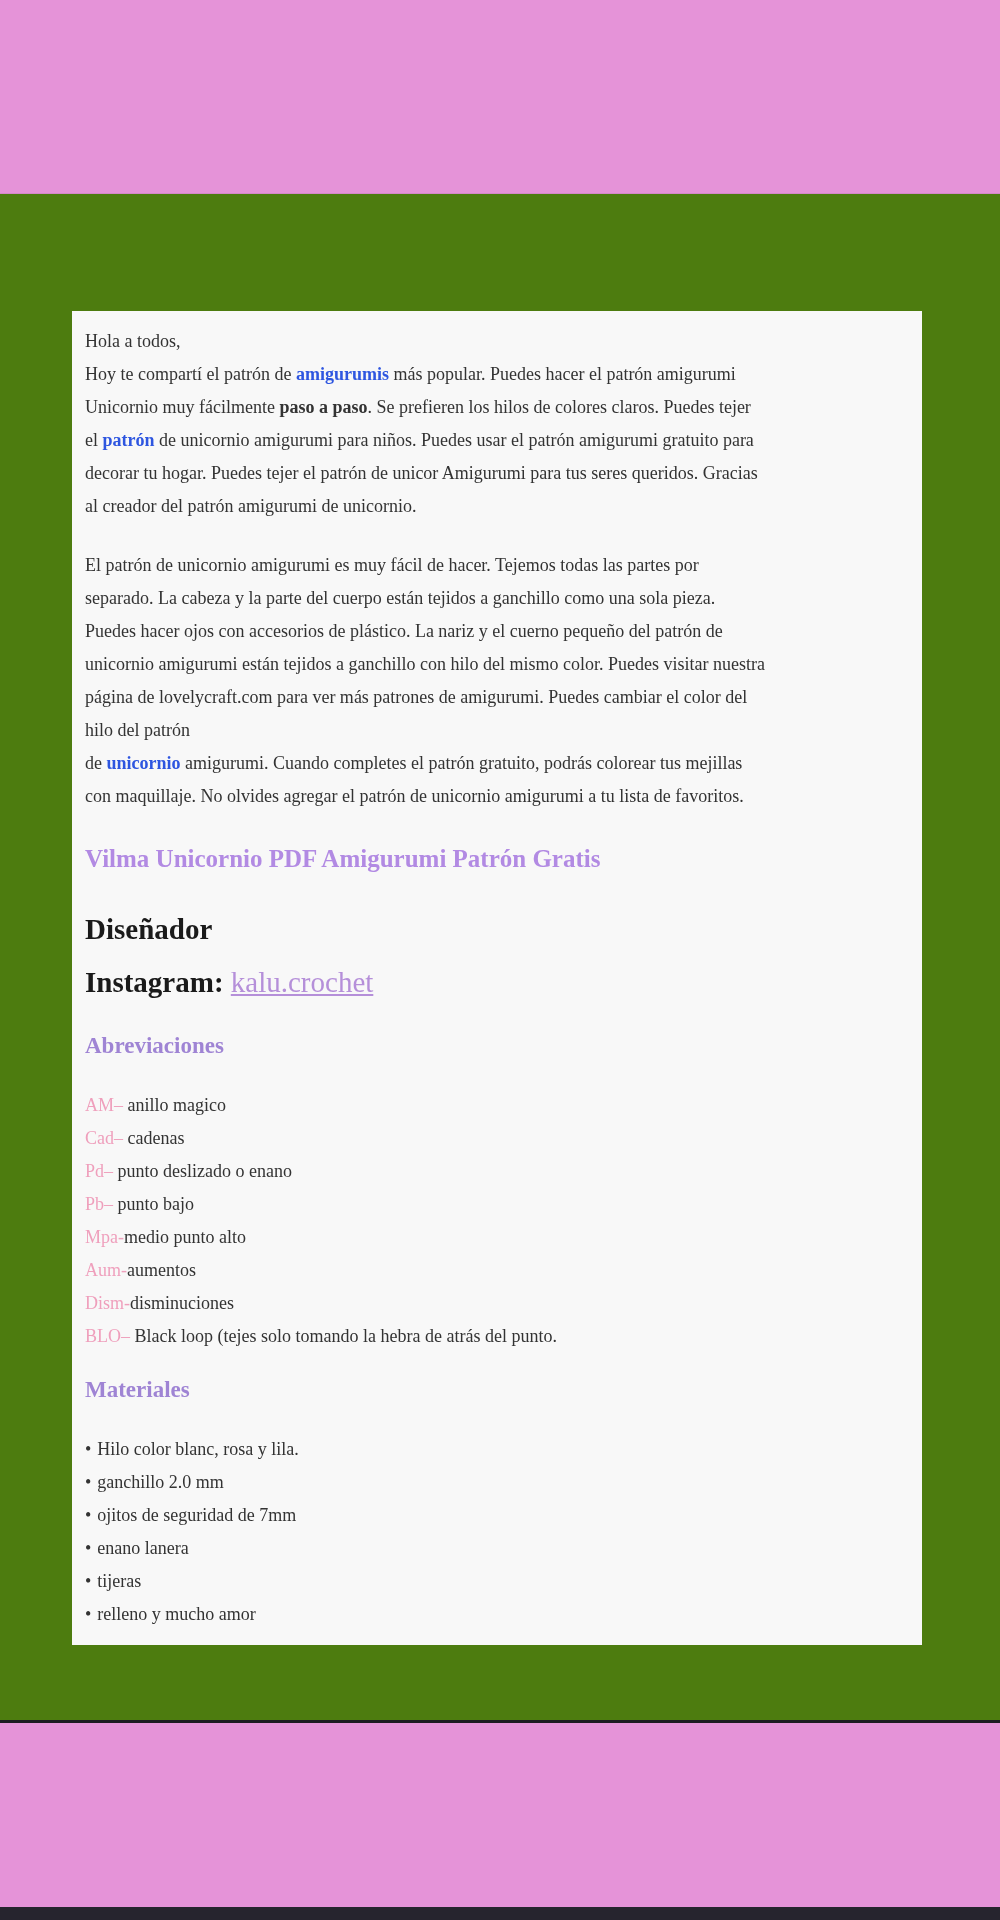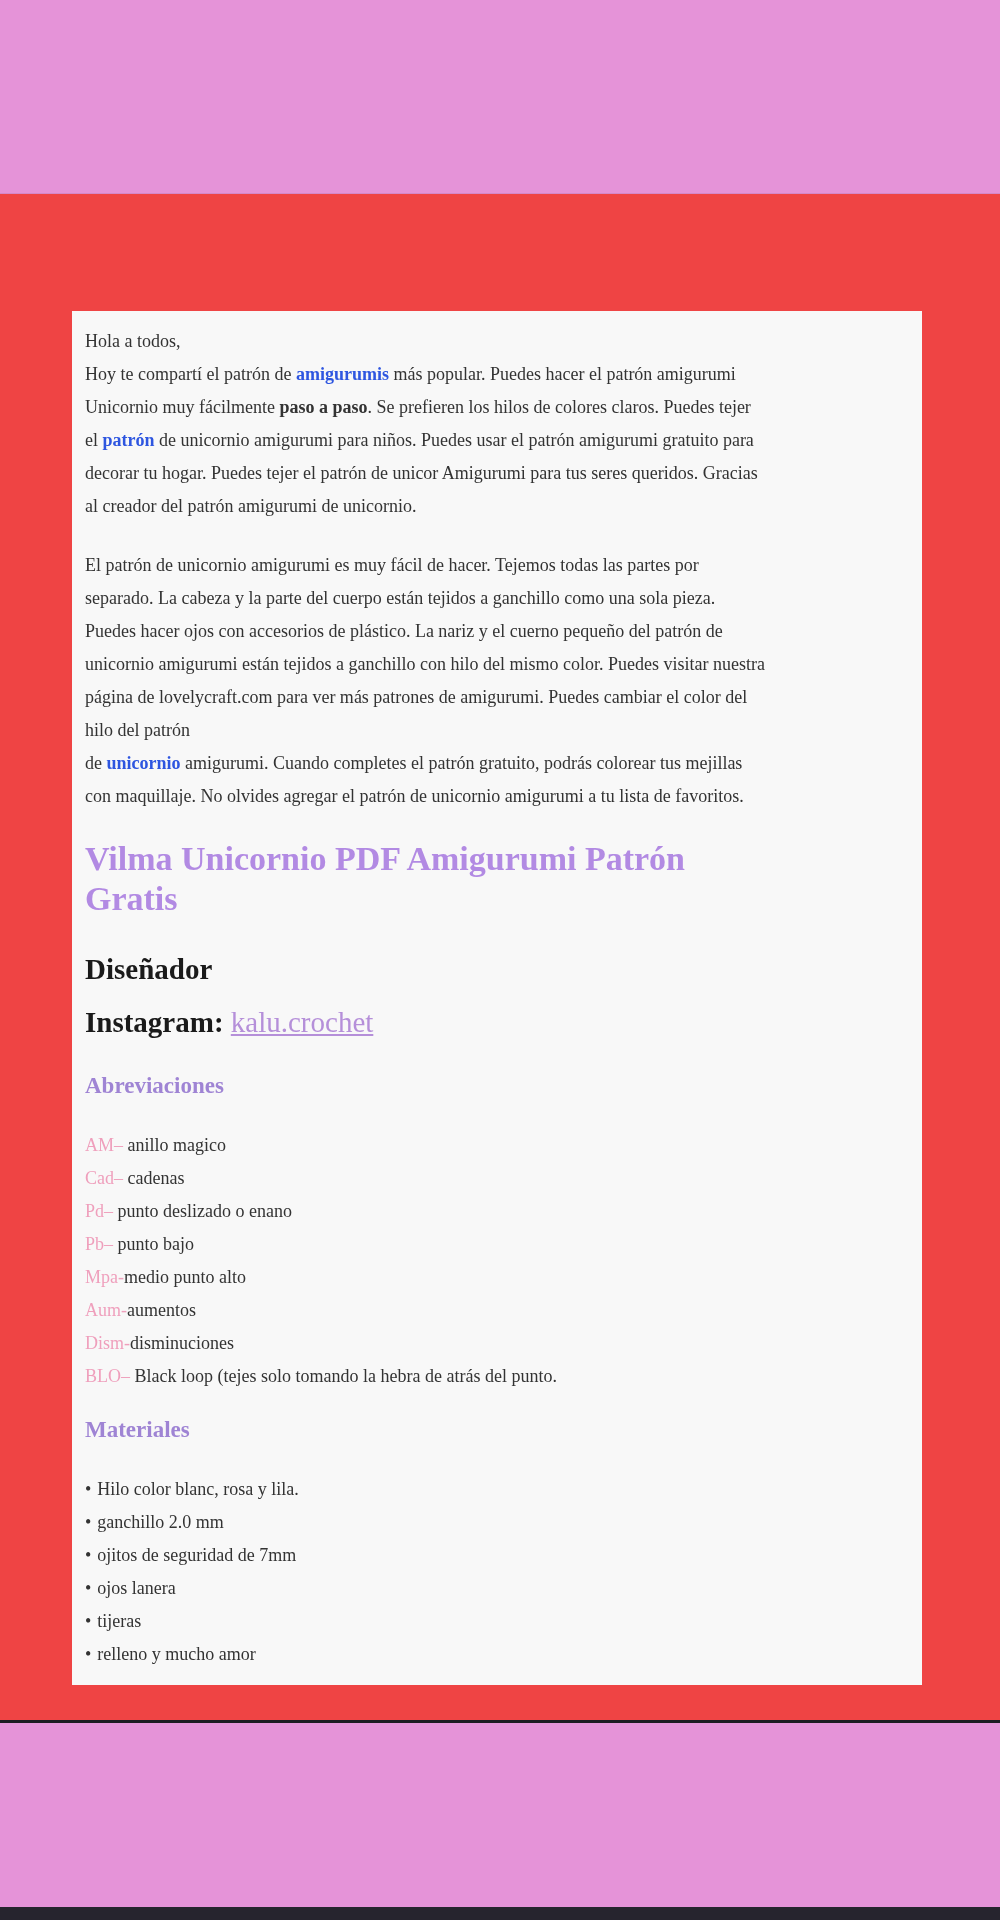--- a/index.html
+++ b/index.html
@@ -5,21 +5,21 @@
   html, body { margin: 0; padding: 0; }
   body {
     width: 1000px;
     height: 1920px;
     background: #ffffff;
     font-family: "Liberation Serif", serif;
     color: #333333;
   }
   .band { width: 100%; }
   .band-top { height: 193px; background: #e593d8; border-bottom: 1px solid rgba(0,0,0,0.07); }
-  .main { height: 1526px; background: #ef4444; overflow: hidden; }
+  .main { height: 1526px; background: #4d7c0f; overflow: hidden; }
   .separator { height: 3px; background: #1d1b22; }
   .band-bottom { height: 184px; background: #e593d8; }
   .footer-bar { height: 14px; background: #26242e; }
 
   .card {
     box-sizing: border-box;
     margin: 117px 0 0 72px;
     width: 850px;
     background: #f8f8f8;
     padding: 14px 155px 14px 13px;
@@ -31,21 +31,21 @@
     color: #333333;
   }
   .body-text strong { font-weight: bold; text-align: center; }
   a { cursor: pointer; }
   .link-blue {
     color: #2e56e0;
     font-weight: bold;
   }
   .title {
     margin: 16px 0 0 0;
-    font-size: 34px;
+    font-size: 25px;
     line-height: 40px;
     font-weight: bold;
     color: #b28ae3;
   }
   .designer {
     margin: 24px 0 0 0;
     font-size: 29px;
     line-height: 53px;
     font-weight: bold;
     color: #1a1a1a;
@@ -99,21 +99,21 @@
       <div class="abbr-line"><span class="abbr">Dism-</span><span>disminuciones</span></div>
       <div class="abbr-line"><span class="abbr">BLO–</span><span> Black loop (tejes solo tomando la hebra de atrás del punto.</span></div>
     </div>
 
     <h3 class="subheading">Materiales</h3>
 
     <div class="linelist">
       <div class="mat-line"><span class="bullet">•</span><span>Hilo color blanc, rosa y lila.</span></div>
       <div class="mat-line"><span class="bullet">•</span><span>ganchillo 2.0 mm</span></div>
       <div class="mat-line"><span class="bullet">•</span><span>ojitos de seguridad de 7mm</span></div>
-      <div class="mat-line"><span class="bullet">•</span><span>ojos lanera</span></div>
+      <div class="mat-line"><span class="bullet">•</span><span>enano lanera</span></div>
       <div class="mat-line"><span class="bullet">•</span><span>tijeras</span></div>
       <div class="mat-line"><span class="bullet">•</span><span>relleno y mucho amor</span></div>
     </div>
 
   </div>
 </div>
 
 <div class="separator"></div>
 <div class="band band-bottom"></div>
 <div class="footer-bar"></div>

